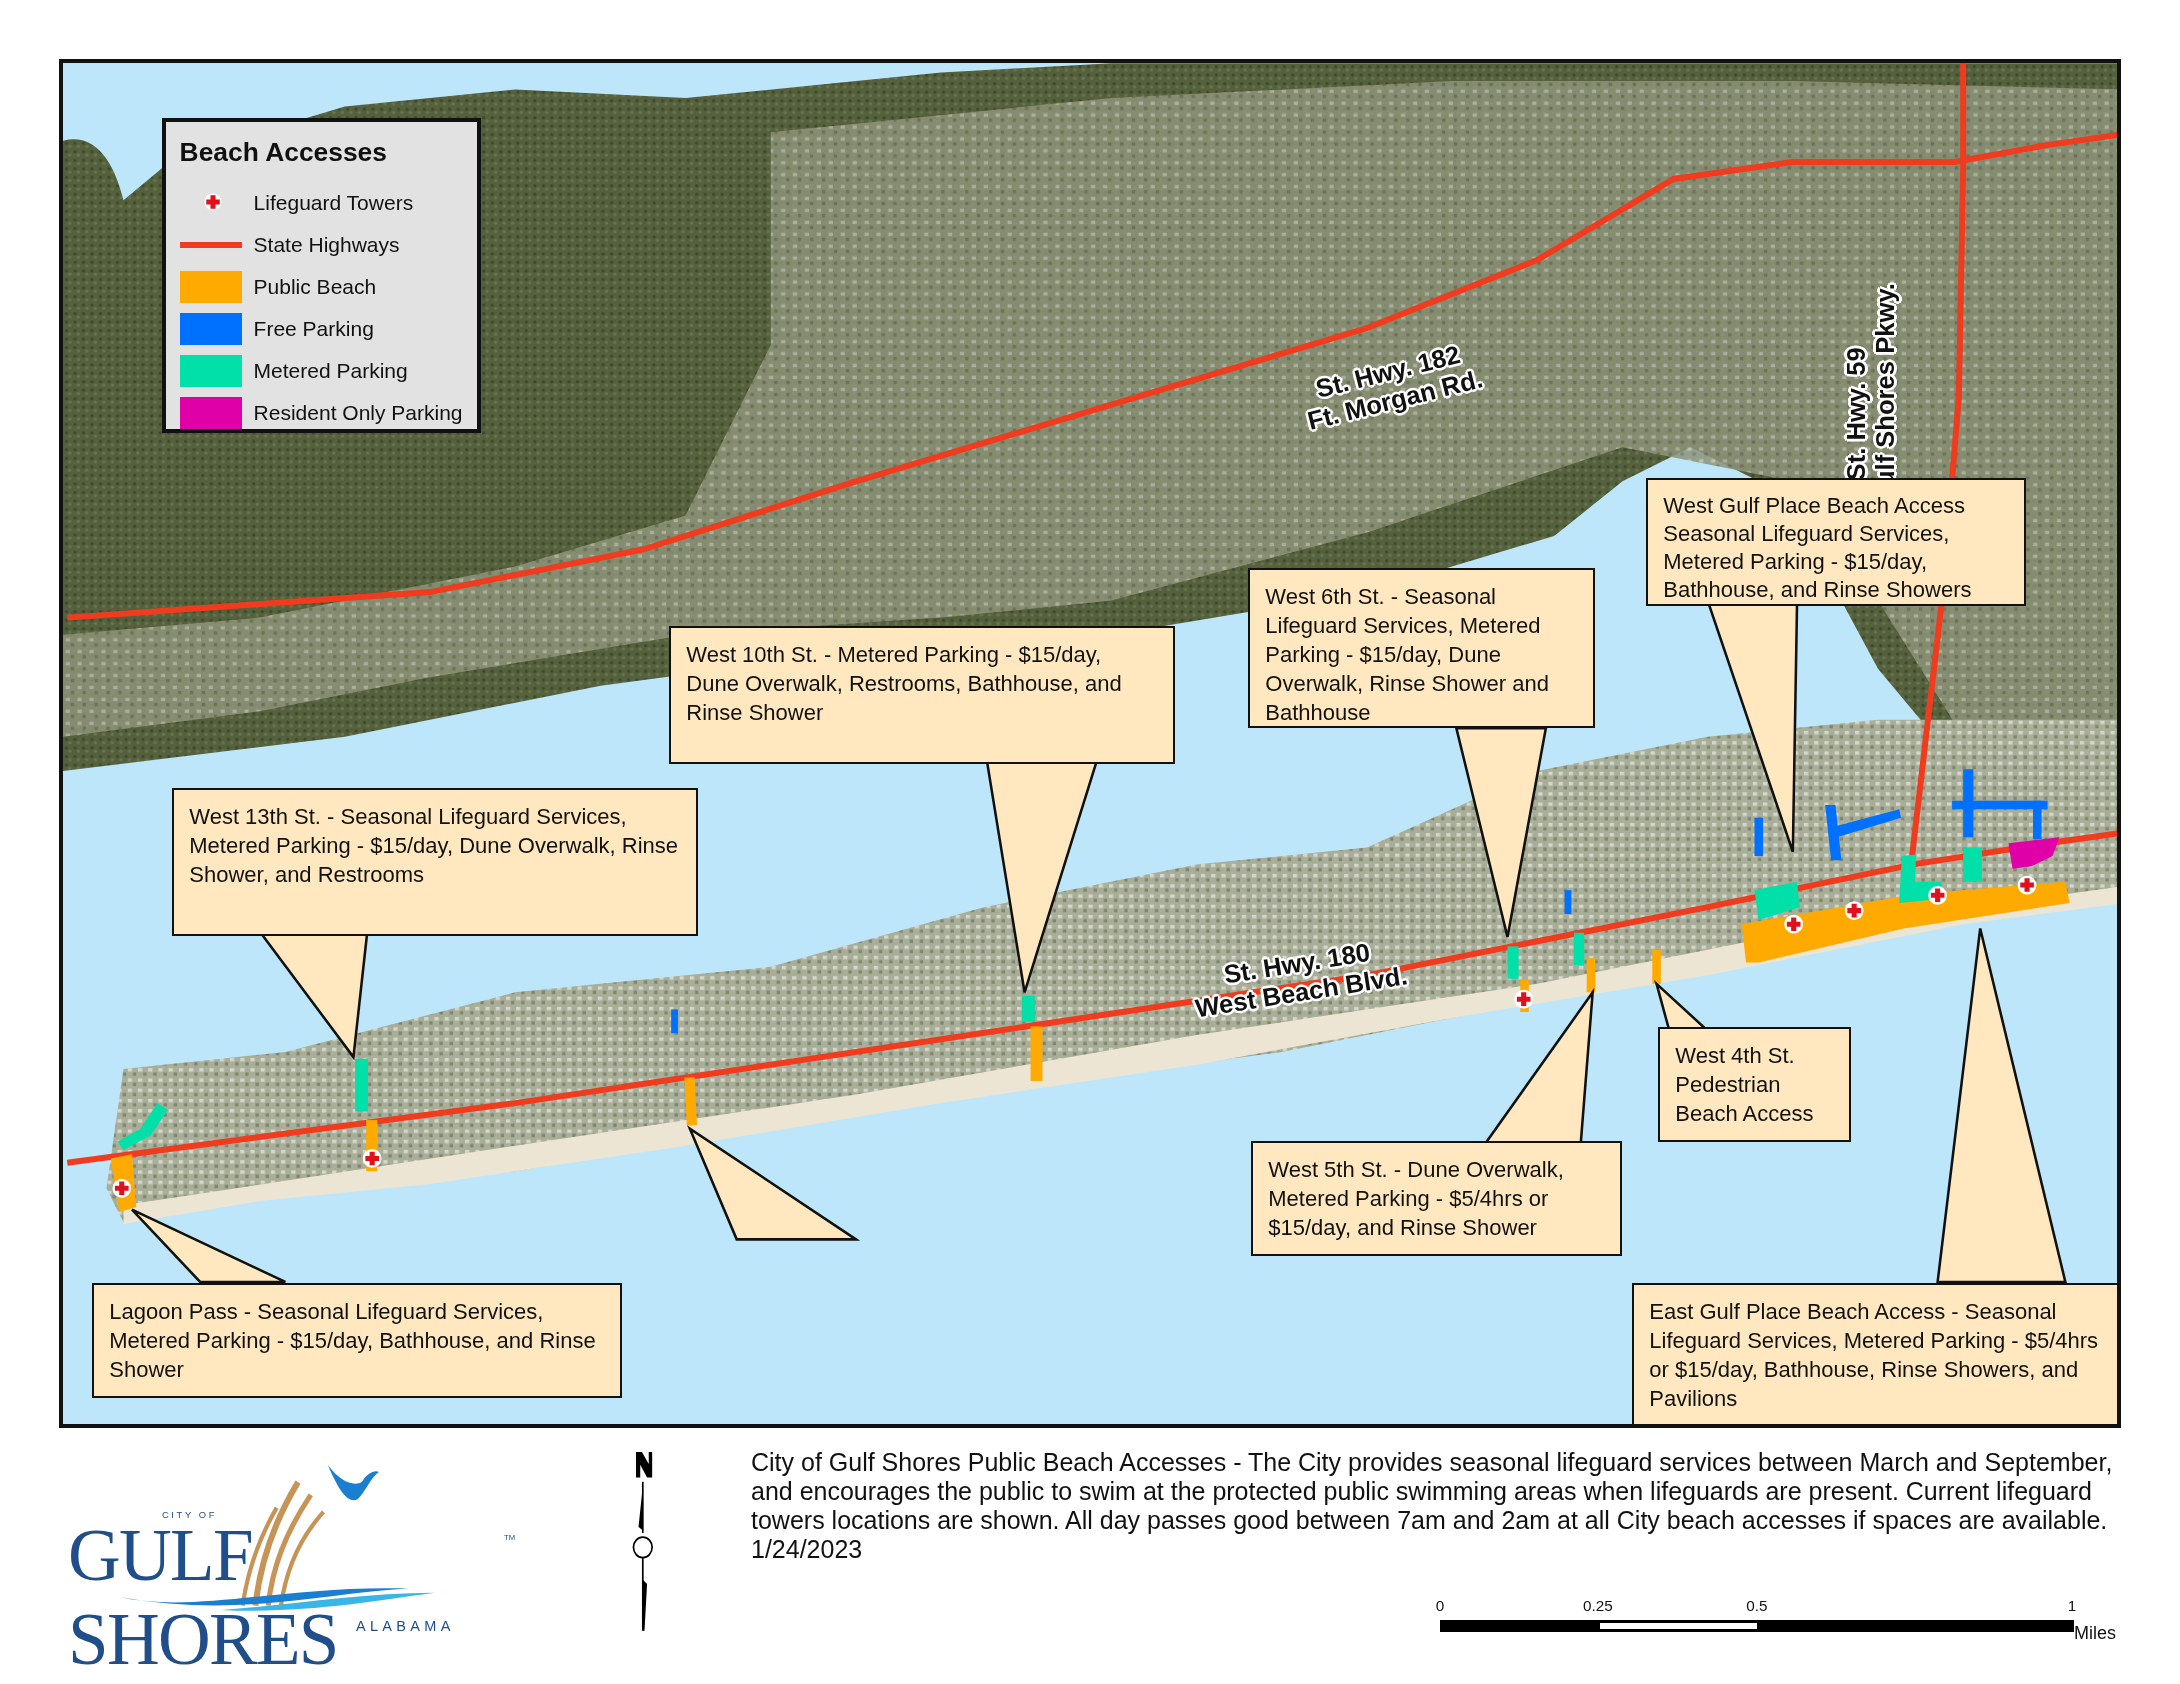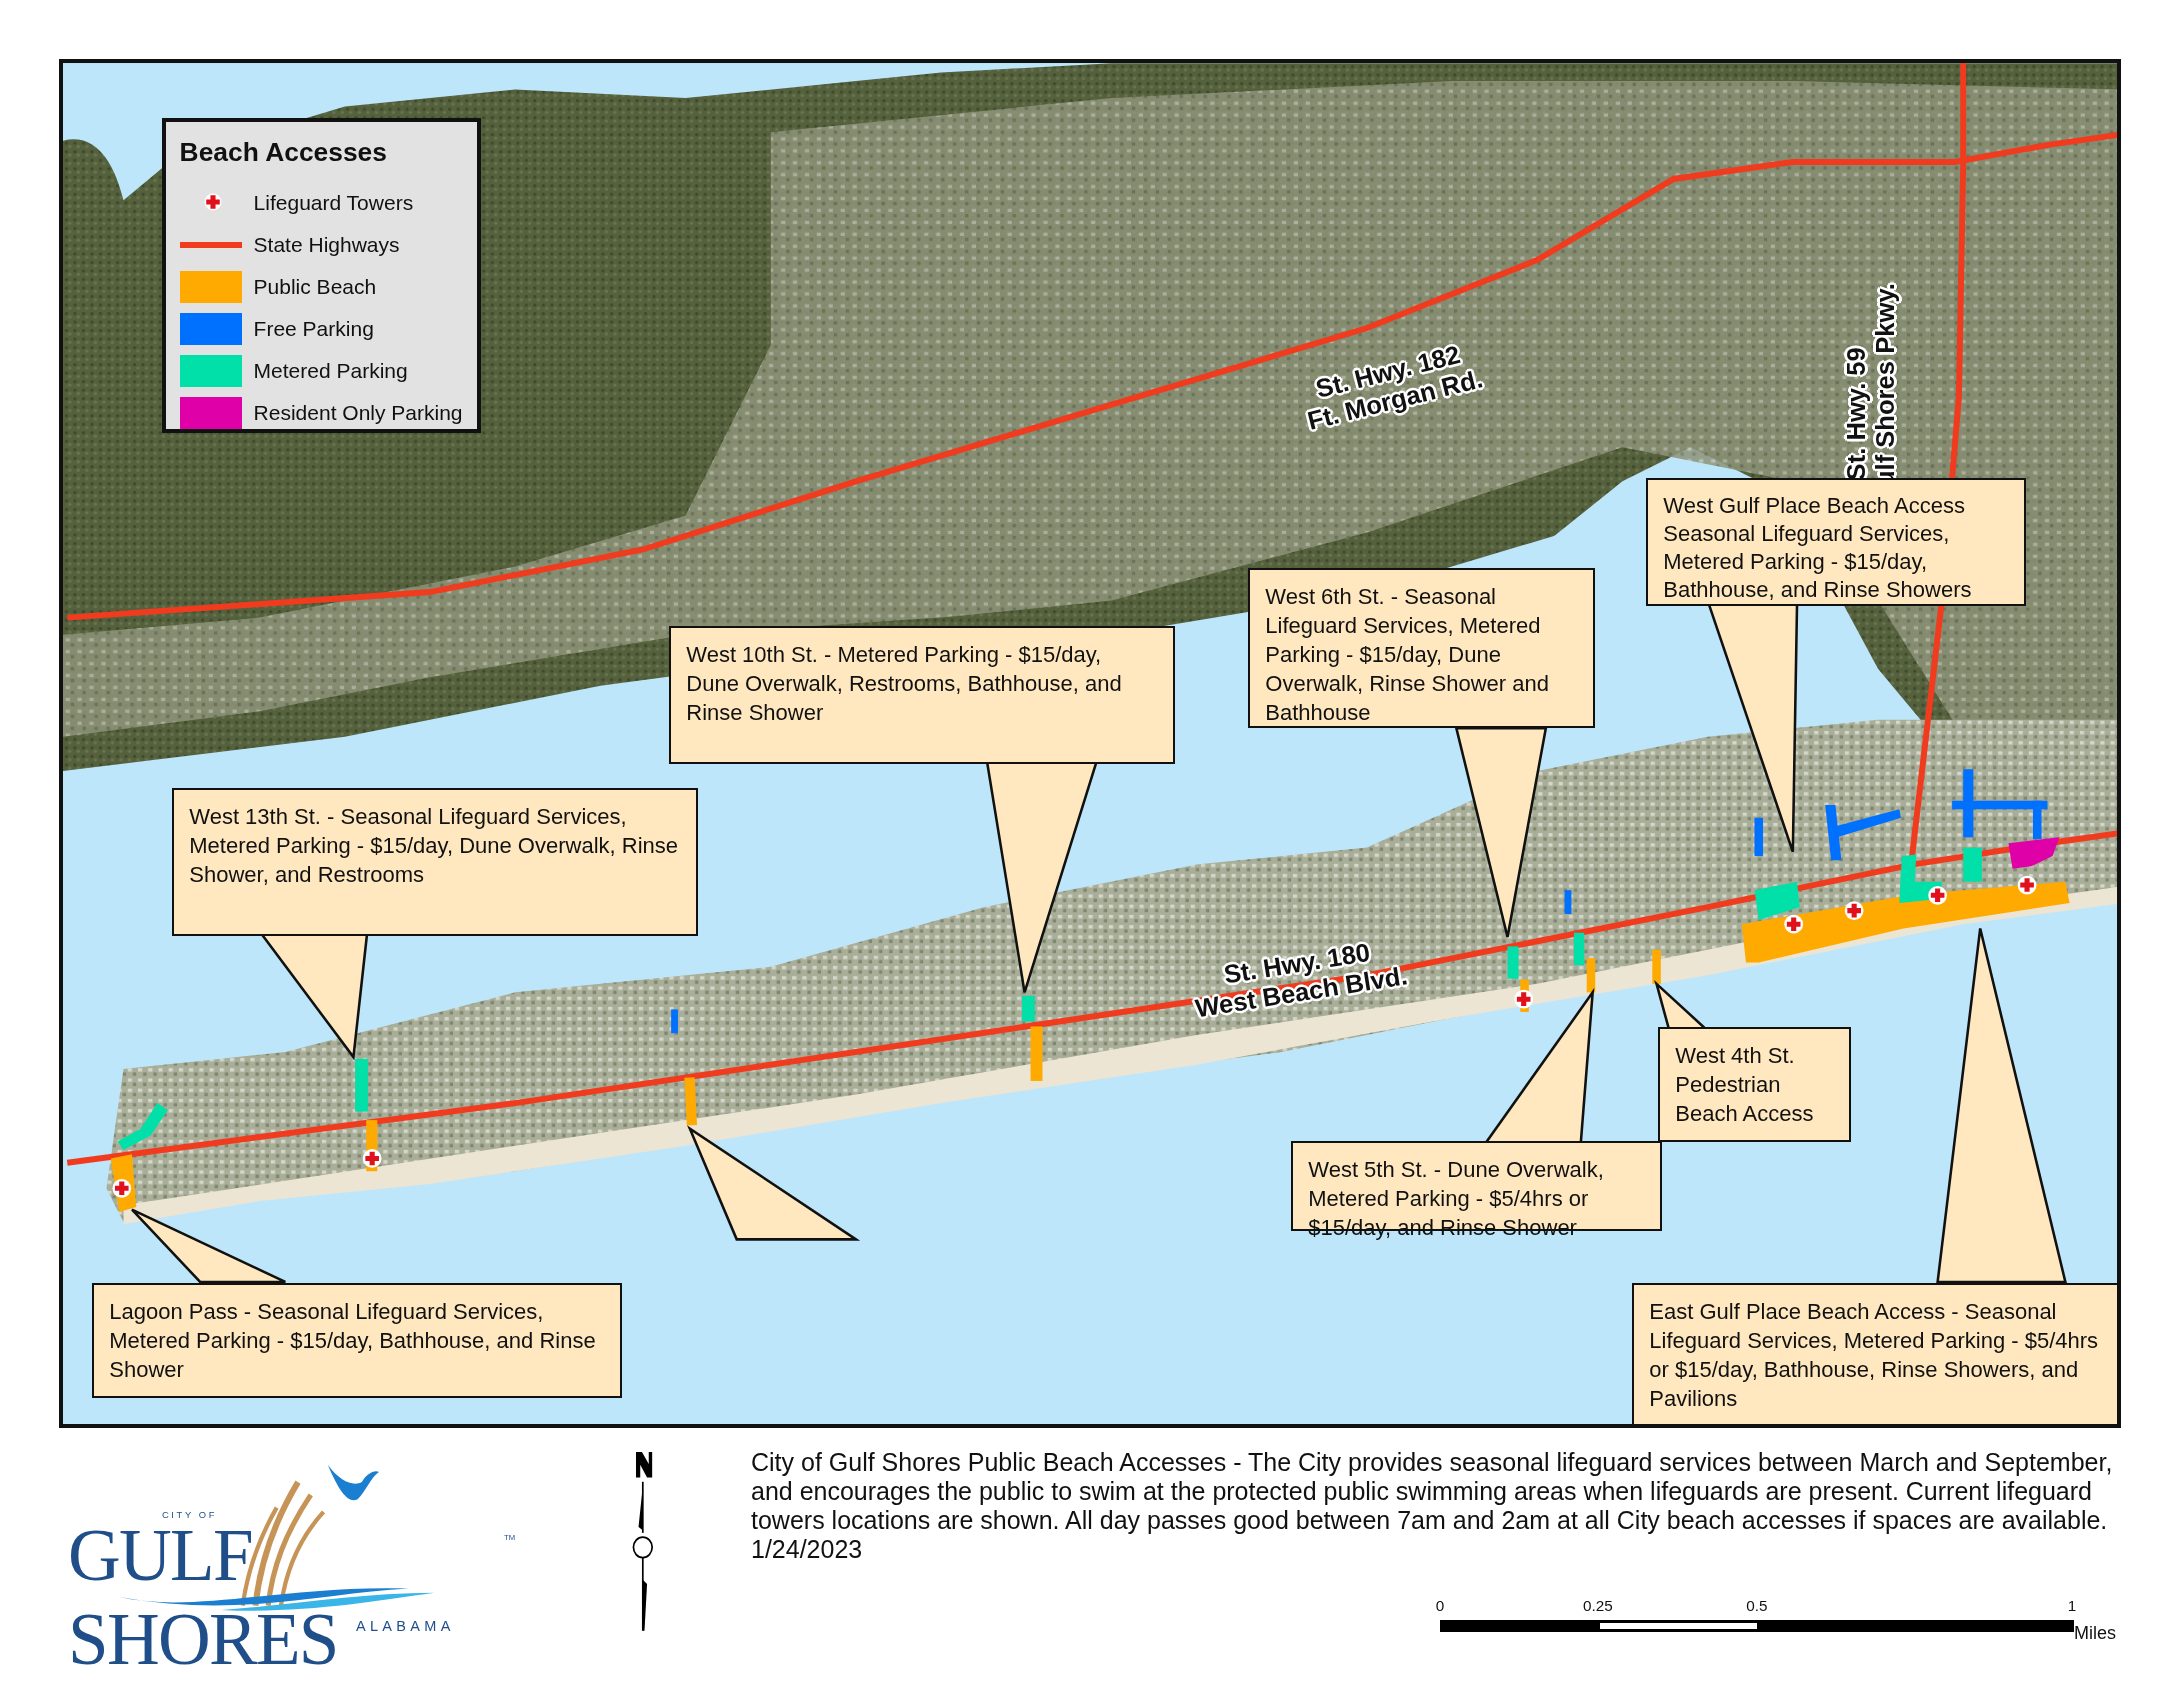--- a/index.html
+++ b/index.html
@@ -1,17 +1,17 @@
 <!DOCTYPE html>
 <html style="font-size:13.6px"><head>
 <meta charset="utf-8">
 <style>
   html, body { margin:0; padding:0; background:#ffffff; }
   body { width:2181px; height:1685px; position:relative; overflow:hidden; font-family:"Liberation Sans", sans-serif; color:#111; }
-  .map-frame { position:absolute; left:59px; top:59px; width:2062px; height:1369px; border:4.3px solid #111; box-sizing:border-box; overflow:hidden; background:#5eead4; }
+  .map-frame { position:absolute; left:59px; top:59px; width:2062px; height:1369px; border:4.3px solid #111; box-sizing:border-box; overflow:hidden; background:#f0abfc; }
   .map-svg { position:absolute; left:0; top:0; }
   .legend { position:absolute; left:99px; top:55px; width:319px; height:315px; background:#e2e2e2; border:4.3px solid #111; box-sizing:border-box; padding:8.5px 13.6px; }
   .legend-title { font-weight:bold; font-size:26.4px; margin:6.8px 0 13.6px 0; }
   .legend-row { display:flex; align-items:center; height:42px; }
   .legend-swatch { width:62px; height:31.5px; margin-right:12px; flex:none; position:relative; }
   .legend-label { font-size:21px; }
   .swatch-line { position:absolute; left:0; top:12.8px; width:62px; height:6px; background:#f03b1f; }
   .swatch-cross { position:absolute; left:22px; top:3.4px; width:22px; height:22px; }
   .callout { position:absolute; background:#ffe8bf; border:2.6px solid #111; box-sizing:border-box; font-size:22px; line-height:29px; padding:12px 15.3px; }
   .road-label { position:absolute; font-weight:bold; font-size:25.6px; color:#111; white-space:nowrap;
@@ -197,21 +197,21 @@
   </div>
   <div class="callout" style="left:606px; top:563px; width:506px; height:138px;">
     <span>West 10th St. - Metered Parking - $15/day, Dune Overwalk, Restrooms, Bathhouse, and Rinse Shower</span>
   </div>
   <div class="callout" style="left:1185px; top:505px; width:347px; height:160px;">
     <span>West 6th St. - Seasonal Lifeguard Services, Metered Parking - $15/day, Dune Overwalk, Rinse Shower and Bathhouse</span>
   </div>
   <div class="callout" style="left:1583px; top:415px; width:380px; height:128px; line-height:28px;">
     <span>West Gulf Place Beach Access Seasonal Lifeguard Services, Metered Parking -  $15/day, Bathhouse, and Rinse Showers</span>
   </div>
-  <div class="callout" style="left:1228px; top:1078px; width:371px; height:90px;">
+  <div class="callout" style="left:1188px; top:1078px; width:371px; height:115px;">
     <span>West 5th St. - Dune Overwalk, Metered Parking -  $5/4hrs or $15/day, and Rinse Shower</span>
   </div>
   <div class="callout" style="left:1595px; top:964px; width:193px; height:115px;">
     <span>West 4th St. Pedestrian Beach Access</span>
   </div>
   <div class="callout" style="left:29px; top:1220px; width:530px; height:115px;">
     <span>Lagoon Pass - Seasonal Lifeguard Services, Metered Parking - $15/day, Bathhouse, and Rinse Shower</span>
   </div>
   <div class="callout" style="left:1569px; top:1220px; width:494px; height:147px;">
     <span>East Gulf Place Beach Access - Seasonal Lifeguard Services, Metered Parking - $5/4hrs or $15/day, Bathhouse, Rinse Showers, and Pavilions</span>

